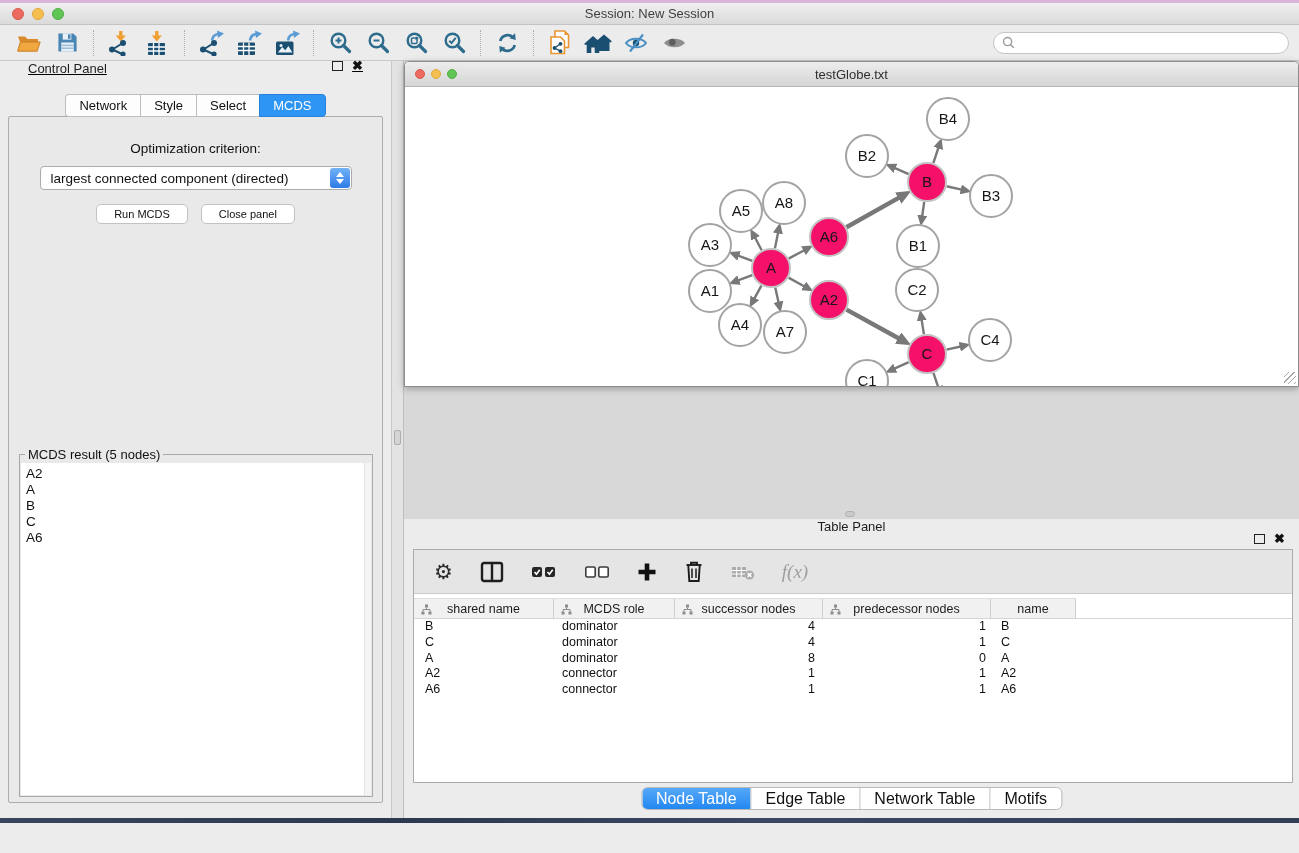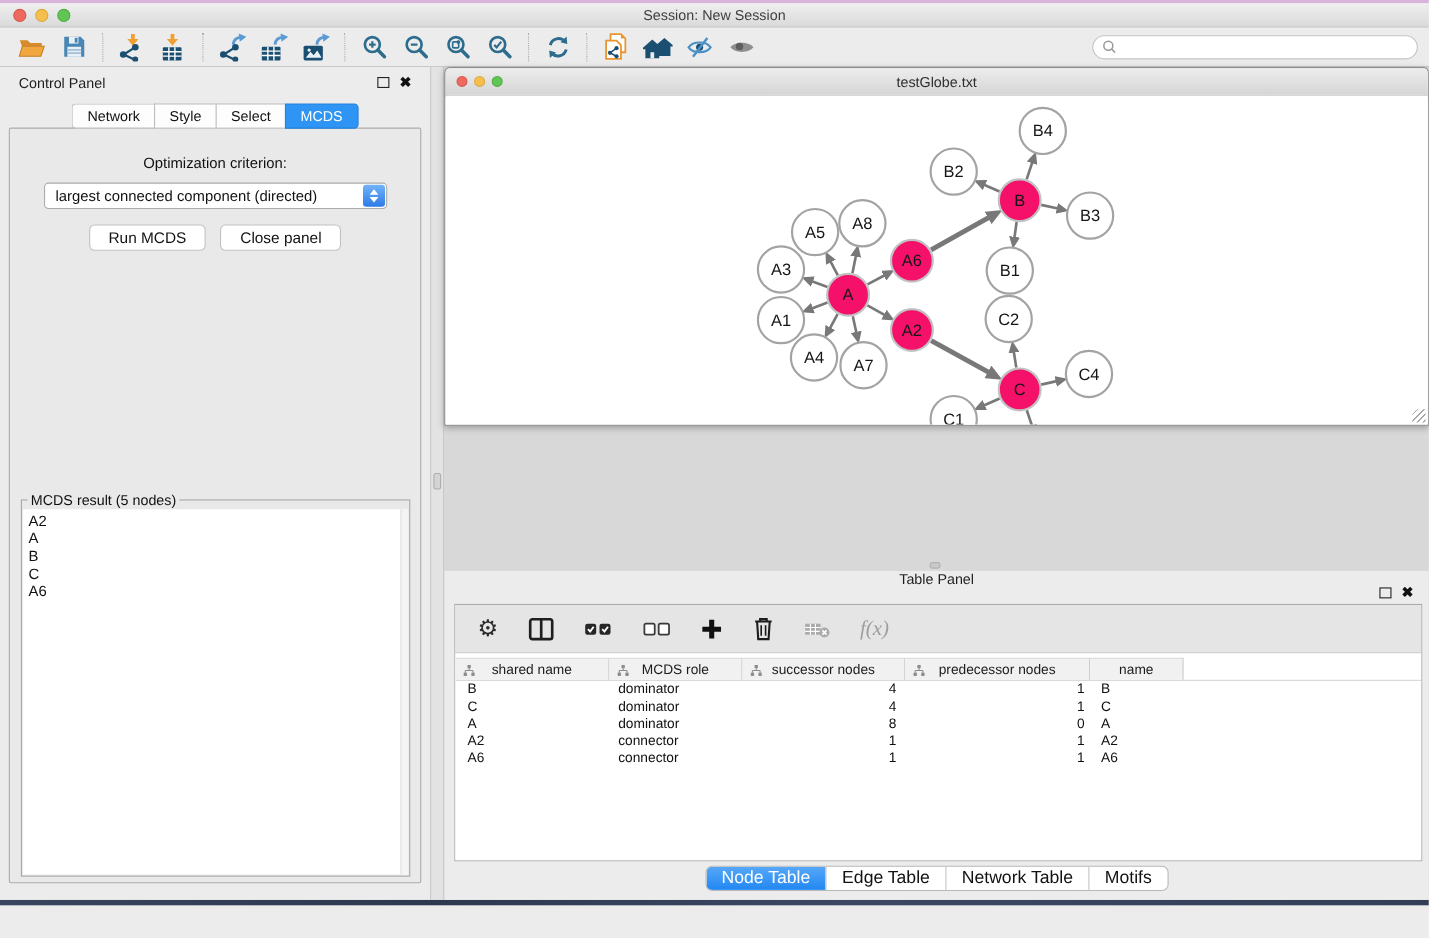--- a/index.html
+++ b/index.html
@@ -20,38 +20,38 @@
   .tb-btn { width:38px; height:30px; display:flex; align-items:center; justify-content:center; cursor:pointer; }
   .tb-sep { width:1px; height:26px; border-left:1px dotted #ADADAD; margin:0 7px; }
   .search-box { margin-left:auto; width:296px; height:22px; background:#fff; border:1px solid #C5C5C5; border-radius:12px; display:flex; align-items:center; padding:0 8px; }
   .search-box input { border:none; outline:none; flex:1; font-size:12px; margin-left:6px; background:transparent; font-family:"Liberation Sans",sans-serif; }
 
   
   .main { display:flex; height:757px; }
 
   
   .control-panel { width:391px; position:relative; background:#ECECEC; }
-  .cp-header { height:28px; display:flex; align-items:center; padding:0 17px; }
+  .cp-header { height:28px; display:flex; align-items:flex-start; padding:0 28px;text-decoration:underline; }
   .panel-title { font-size:13px; color:#1E1E1E; }
   .panel-ctrls { margin-left:auto; display:flex; align-items:center; gap:9px; }
   .float-icon { width:11px; height:10px; border:1.5px solid #222; display:inline-block; }
   .close-icon { font-size:13px; font-weight:bold; color:#111; line-height:10px; }
   .cp-tabs { position:relative; z-index:2; display:flex; justify-content:center; margin-top:5px;align-items:flex-end; }
   .cp-tab { padding:3px 13px; font-size:13px; background:#FDFDFD; border:1px solid #BDBDBD; border-right:none; color:#111; cursor:pointer; }
   .cp-tab:first-child { border-radius:4px 0 0 4px; }
   .cp-tab:last-child { border-right:1px solid #BDBDBD; border-radius:0 4px 4px 0; }
   .cp-tab.active { background:#2E95F4; border-color:#2581DB; color:#fff; }
   .cp-content { position:absolute; left:8px; right:8px; top:55px; bottom:15px; background:#E9E9E9; border:1px solid #ACACAC; border-radius:2px; }
   .opt-label { text-align:center; margin-top:24px; font-size:13.5px; color:#111; }
   .dropdown { width:312px; height:24px; margin:10px auto 0; background:#fff; border:1px solid #ABABAB; border-radius:4px; position:relative; display:flex; align-items:center; padding-left:10px; font-size:13.5px; color:#111; cursor:pointer; }
   .stepper { position:absolute; right:1px; top:1px; width:20px; height:20px; border-radius:3px; background:linear-gradient(#71B3F8,#2D7BE5); display:flex; flex-direction:column; align-items:center; justify-content:center; gap:2px; }
   .tri-up { width:0; height:0; border-left:4px solid transparent; border-right:4px solid transparent; border-bottom:5px solid #fff; }
   .tri-down { width:0; height:0; border-left:4px solid transparent; border-right:4px solid transparent; border-top:5px solid #fff; }
   .btn-row { display:flex; justify-content:center; gap:13px; margin-top:14px; }
-  .mac-btn { background:#FFFFFF; border:1px solid #C2C2C2; border-radius:5px; padding:3px 17px; font-size:14px; color:#111; cursor:pointer; font-family:"Liberation Sans",sans-serif; }
+  .mac-btn { background:#FFFFFF; border:1px solid #C2C2C2; border-radius:5px; padding:3px 17px; font-size:11px; color:#111; cursor:pointer; font-family:"Liberation Sans",sans-serif; }
   .mcds-fieldset { position:absolute; left:10px; right:9px; top:337px; bottom:5px; border:1px solid #A9A9A9; }
   .mcds-legend { position:absolute; top:-8px; left:5px; background:#E9E9E9; padding:0 3px; font-size:13px; color:#111; }
   .mcds-list { position:absolute; left:1px; right:1px; top:8px; bottom:1px; background:#fff; }
   .mcds-scroll { position:absolute; right:0; top:0; bottom:0; width:7px; background:#F4F4F4; border-left:1px solid #E2E2E2; }
   .mcds-item { font-size:13.5px; line-height:16px; padding-left:5px; color:#111; }
   .mcds-items { padding-top:3px; }
 
   
   .v-divider { width:13px; background:#E3E3E3; border-left:1px solid #C9C9C9; border-right:1px solid #BFBFBF; position:relative; }
   .v-grabber { position:absolute; left:2px; top:369px; width:7px; height:15px; background:#D4D4D4; border:1px solid #ADADAD; border-radius:2px; }

